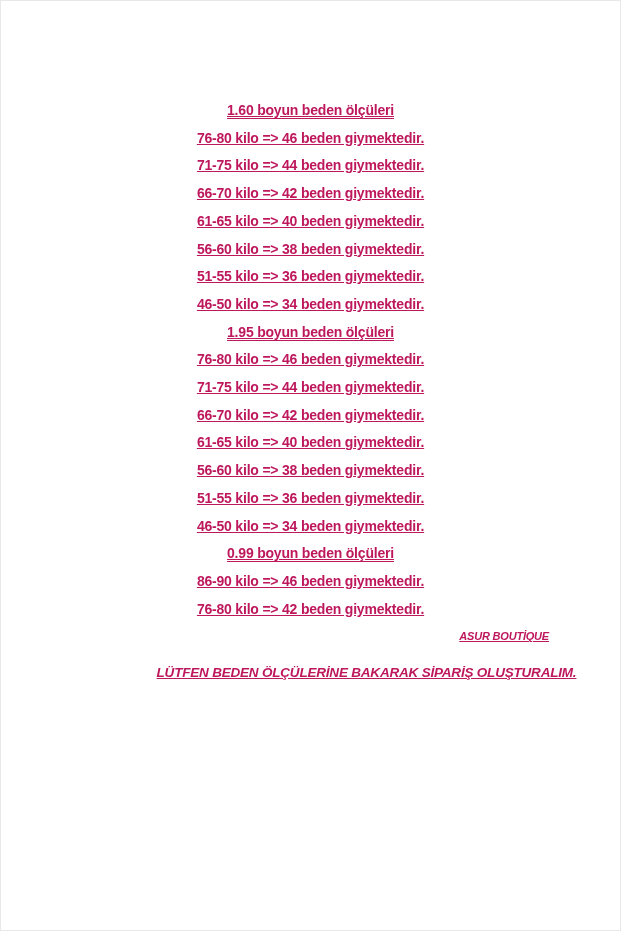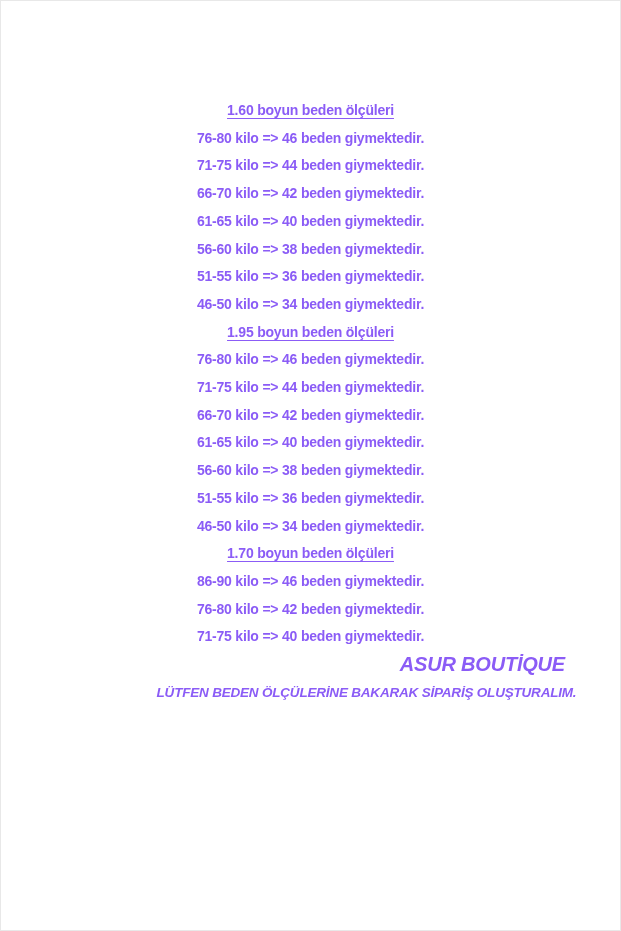--- a/index.html
+++ b/index.html
@@ -9,50 +9,51 @@
   }
   .page {
     position: relative;
     width: 621px;
     height: 931px;
     box-sizing: border-box;
     background: #ffffff;
     border: 1px solid #e8e8e8;
     font-family: "Liberation Sans", sans-serif;
     font-weight: bold;
-    color: #8b5cf6;
+    color: #be185d;
     overflow: hidden;
+    text-decoration: underline;
   }
   .content {
     padding-top: 96px;
     text-align: center;
   }
   .heading, .line {
     margin: 0;
     font-size: 14px;
     line-height: 27.7px;
     letter-spacing: -0.2px;
     white-space: nowrap;
   }
   .heading {
     text-decoration: underline;
     text-underline-offset: 3px;
   }
   .footer-brand {
     margin: 0;
-    font-size: 20px;
+    font-size: 11px;
     line-height: 27.7px;
     font-style: italic;
     text-align: right;
-    padding-right: 55px;
+    padding-right: 71px;
     letter-spacing: -0.2px;
     white-space: nowrap;
   }
   .footer-note {
-    margin: 0;
+    margin: 8px;
     font-size: 13.5px;
     line-height: 27.7px;
     font-style: italic;
     text-align: center;
     padding-left: 112px;
     letter-spacing: -0.2px;
     white-space: nowrap;
   }
 </style>
 </head>
@@ -72,22 +73,21 @@
 
     <p class="heading">1.95 boyun beden ölçüleri</p>
     <p class="line">76-80 kilo =&gt; 46 beden giymektedir.</p>
     <p class="line">71-75 kilo =&gt; 44 beden giymektedir.</p>
     <p class="line">66-70 kilo =&gt; 42 beden giymektedir.</p>
     <p class="line">61-65 kilo =&gt; 40 beden giymektedir.</p>
     <p class="line">56-60 kilo =&gt; 38 beden giymektedir.</p>
     <p class="line">51-55 kilo =&gt; 36 beden giymektedir.</p>
     <p class="line">46-50 kilo =&gt; 34 beden giymektedir.</p>
 
-    <p class="heading">1.70 boyun beden ölçüleri</p>
+    <p class="heading">0.99 boyun beden ölçüleri</p>
     <p class="line">86-90 kilo =&gt; 46 beden giymektedir.</p>
     <p class="line">76-80 kilo =&gt; 42 beden giymektedir.</p>
-    <p class="line">71-75 kilo =&gt; 40 beden giymektedir.</p>
 
     <p class="footer-brand">ASUR BOUTİQUE</p>
     <p class="footer-note">LÜTFEN BEDEN ÖLÇÜLERİNE BAKARAK SİPARİŞ OLUŞTURALIM.</p>
 
   </div>
 </div>
 
 </body></html>

